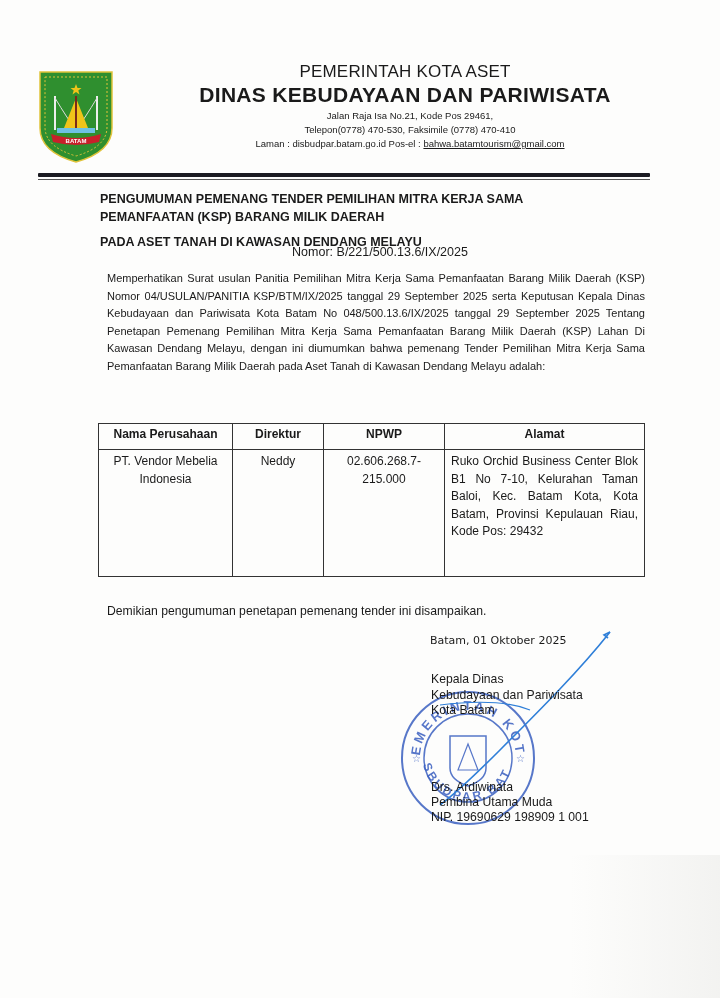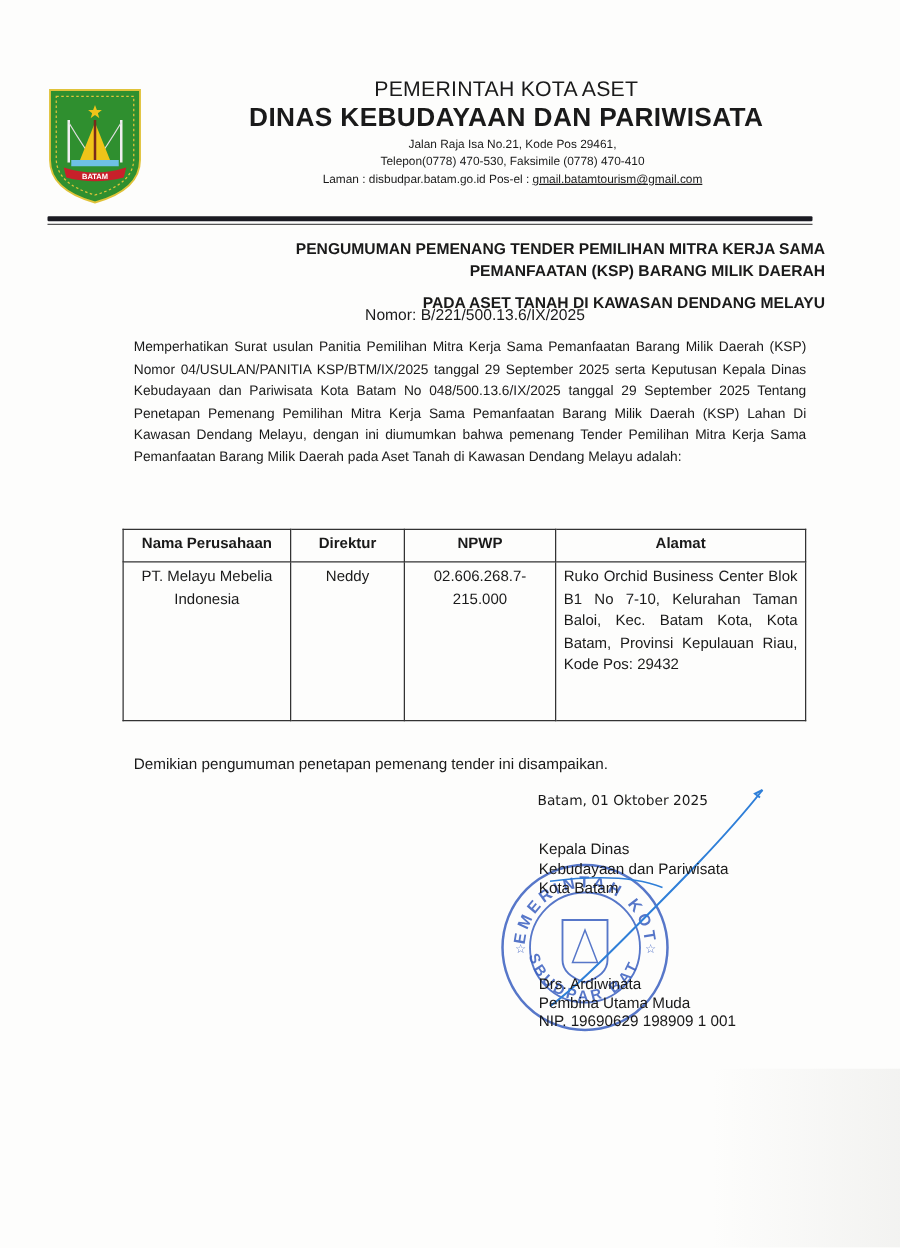--- a/index.html
+++ b/index.html
@@ -14,21 +14,21 @@
   #lh-gov { top: 62px; font-size: 17px; letter-spacing: 0.2px; }
   #lh-dept { top: 83px; font-size: 21px; font-weight: bold; letter-spacing: 0.3px; }
   #lh-addr { top: 110px; font-size: 9.5px; left: 150px; width: 520px; }
   #lh-tel { top: 124px; font-size: 9.5px; left: 150px; width: 520px; }
   #lh-web { top: 138px; font-size: 9.5px; left: 150px; width: 520px; }
   #lh-web .email { text-decoration: underline; }
   #rule { left: 38px; top: 173px; width: 612px; height: 4px; background: #1b1b22; border-radius: 1px; }
   #rule2 { left: 38px; top: 179px; width: 612px; height: 1px; background: #555; }
 
   
-  .title-line { left: 100px; width: 560px; text-align: right; font-weight: bold; font-size: 12.5px; white-space: nowrap; }
+  .title-line { left: 100px; width: 560px; text-align: left; font-weight: bold; font-size: 12.5px; white-space: nowrap; }
   #t1 { top: 192px; }
   #t2 { top: 210px; }
   #t3 { top: 235px; }
   #nomor { top: 245px; left: 100px; width: 560px; text-align: center; font-size: 12.5px; }
 
   
   #para { left: 107px; top: 270px; width: 538px; font-size: 11px; line-height: 17.5px; text-align: justify; }
 
   
   #winner-table { left: 98px; top: 423px; width: 547px; border-collapse: collapse; font-size: 12px; }
@@ -68,21 +68,21 @@
   <line x1="39" y1="28" x2="39" y2="62" stroke="#7a2a1a" stroke-width="2"></line>
   <rect x="20" y="60" width="38" height="5" fill="#6ec1e4"></rect>
   <path d="M14 66 Q39 74 64 66 L62 74 Q39 80 16 74 Z" fill="#c8202a"></path>
   <text x="39" y="75" text-anchor="middle" font-size="6" font-weight="bold" fill="#fff" font-family="Liberation Sans, sans-serif">BATAM</text>
 </svg>
 
 <div id="lh-gov" class="abs lh-line">PEMERINTAH KOTA ASET</div>
 <div id="lh-dept" class="abs lh-line">DINAS KEBUDAYAAN DAN PARIWISATA</div>
 <div id="lh-addr" class="abs lh-line">Jalan Raja Isa No.21,  Kode Pos 29461,</div>
 <div id="lh-tel" class="abs lh-line">Telepon(0778) 470-530, Faksimile (0778) 470-410</div>
-<div id="lh-web" class="abs lh-line"><span>Laman : disbudpar.batam.go.id Pos-el : </span><span class="email">gmail.batamtourism@gmail.com</span></div>
+<div id="lh-web" class="abs lh-line"><span>Laman : disbudpar.batam.go.id Pos-el : </span><span class="email">bahwa.batamtourism@gmail.com</span></div>
 <div id="rule" class="abs"></div>
 <div id="rule2" class="abs"></div>
 
 <div id="t1" class="abs title-line">PENGUMUMAN PEMENANG TENDER PEMILIHAN MITRA KERJA SAMA</div>
 <div id="t2" class="abs title-line">PEMANFAATAN (KSP) BARANG MILIK DAERAH</div>
 <div id="t3" class="abs title-line">PADA ASET TANAH DI KAWASAN DENDANG MELAYU</div>
 <div id="nomor" class="abs">Nomor: B/221/500.13.6/IX/2025</div>
 
 <div id="para" class="abs">Memperhatikan Surat usulan Panitia Pemilihan Mitra Kerja Sama Pemanfaatan Barang Milik Daerah (KSP) Nomor 04/USULAN/PANITIA KSP/BTM/IX/2025 tanggal 29 September 2025 serta Keputusan Kepala Dinas Kebudayaan dan Pariwisata Kota Batam No 048/500.13.6/IX/2025 tanggal 29 September 2025 Tentang Penetapan Pemenang Pemilihan Mitra Kerja Sama Pemanfaatan Barang Milik Daerah (KSP) Lahan Di Kawasan Dendang Melayu, dengan ini diumumkan bahwa pemenang Tender Pemilihan Mitra Kerja Sama Pemanfaatan Barang Milik Daerah pada Aset Tanah di Kawasan Dendang Melayu adalah:</div>
 
@@ -90,21 +90,21 @@
   <thead>
     <tr>
       <th class="col1">Nama Perusahaan</th>
       <th class="col2">Direktur</th>
       <th class="col3">NPWP</th>
       <th>Alamat</th>
     </tr>
   </thead>
   <tbody>
     <tr>
-      <td class="c">PT. Melayu Mebelia Indonesia</td>
+      <td class="c">PT. Vendor Mebelia Indonesia</td>
       <td class="c">Neddy</td>
       <td class="c">02.606.268.7-215.000</td>
       <td class="j">Ruko Orchid Business Center Blok B1 No 7-10, Kelurahan Taman Baloi, Kec. Batam Kota, Kota Batam, Provinsi Kepulauan Riau, Kode Pos: 29432</td>
     </tr>
   </tbody>
 </table>
 
 <div id="closing" class="abs">Demikian pengumuman penetapan pemenang tender ini disampaikan.</div>
 <div id="date" class="abs">Batam, 01 Oktober 2025</div>
 

